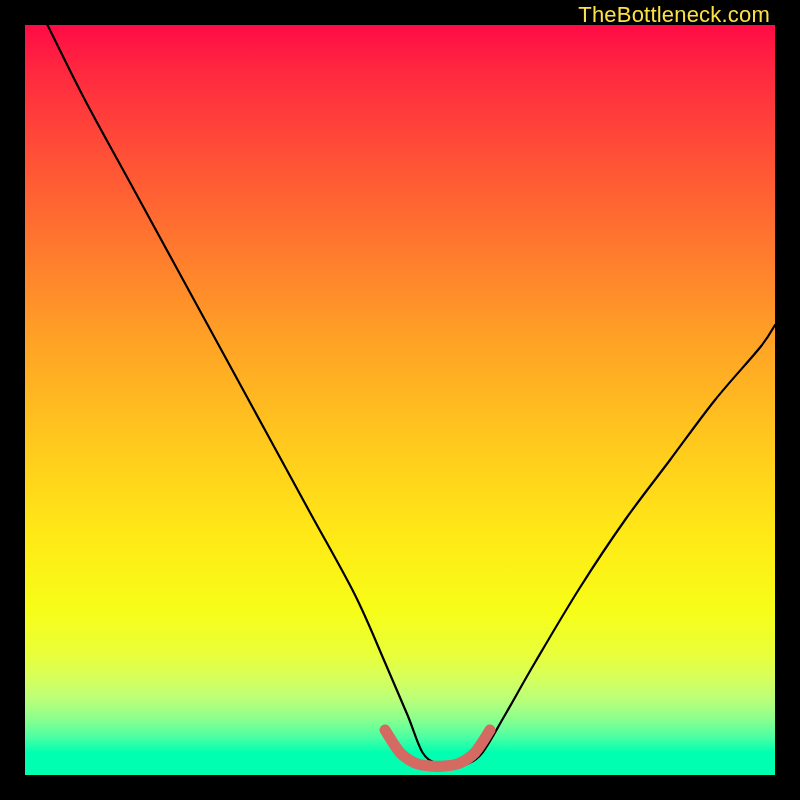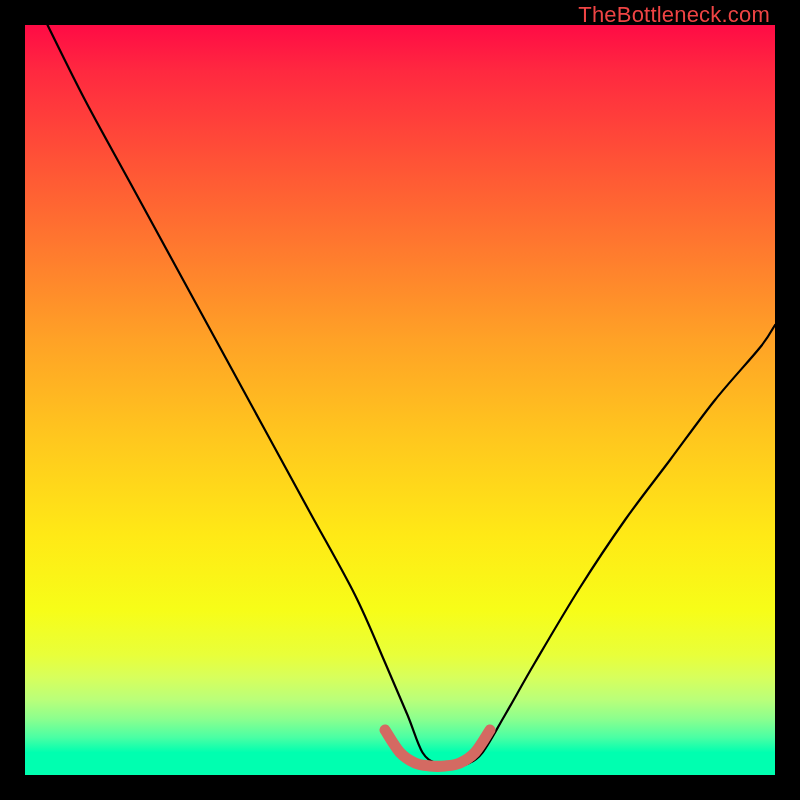--- a/index.html
+++ b/index.html
@@ -46,21 +46,21 @@
       #8cff8e 92.5%,
       #4affa4 95%,
       #00ffb0 97%,
       #00ffb0 100%
     );
   }
   .watermark {
     position: absolute;
     top: 2px;
     right: 30px;
-    color: #ef4444;
+    color: #fde047;
     font-size: 22px;
     font-weight: 500;
     letter-spacing: 0.2px;
     user-select: none;
   }
   svg.curve {
     position: absolute;
     inset: 0;
   }
 </style>

